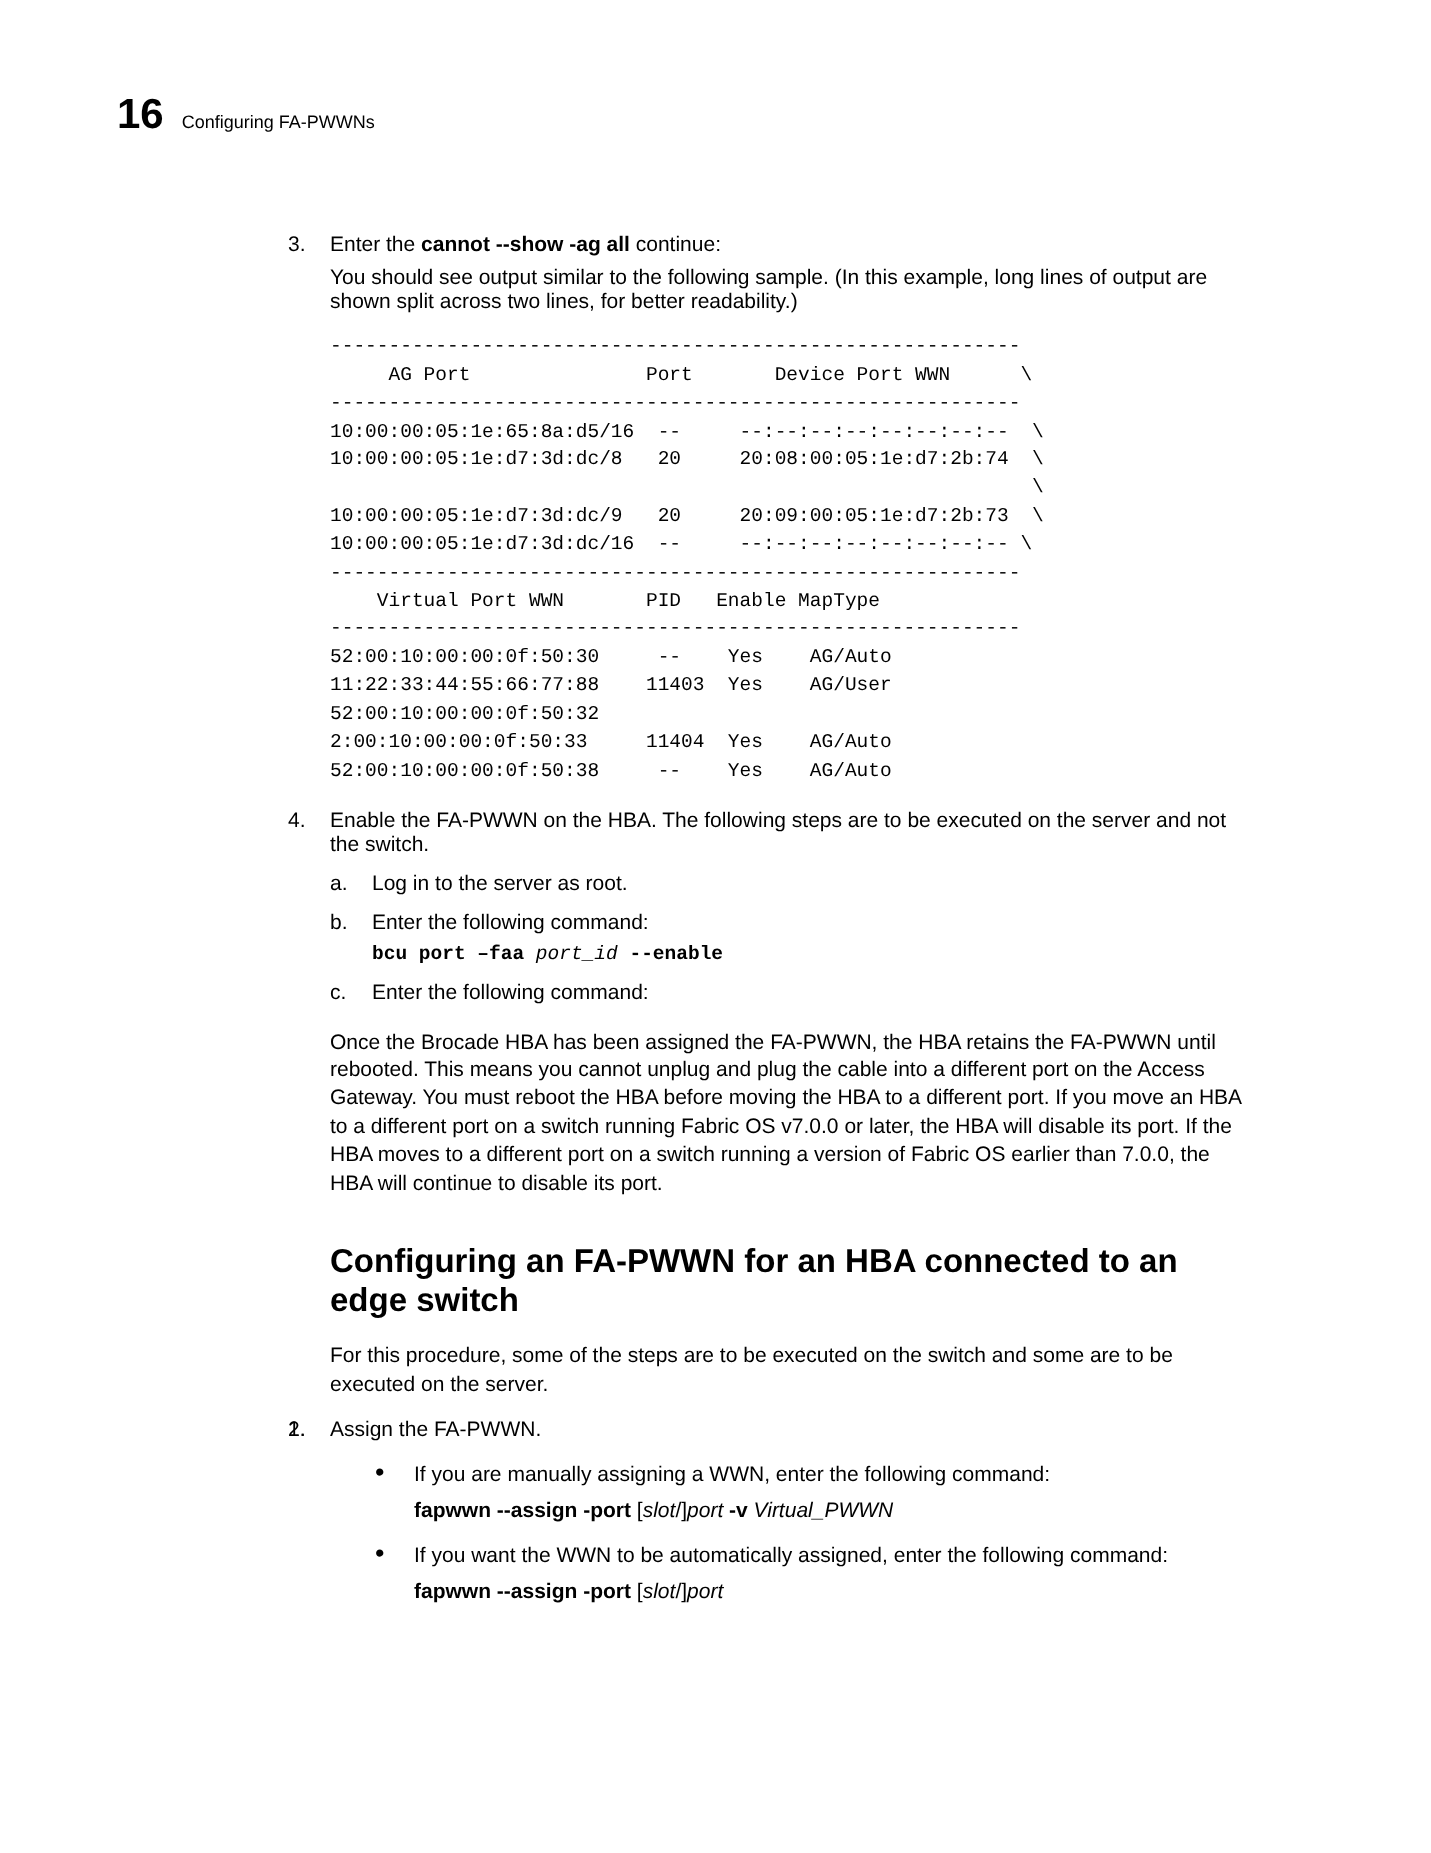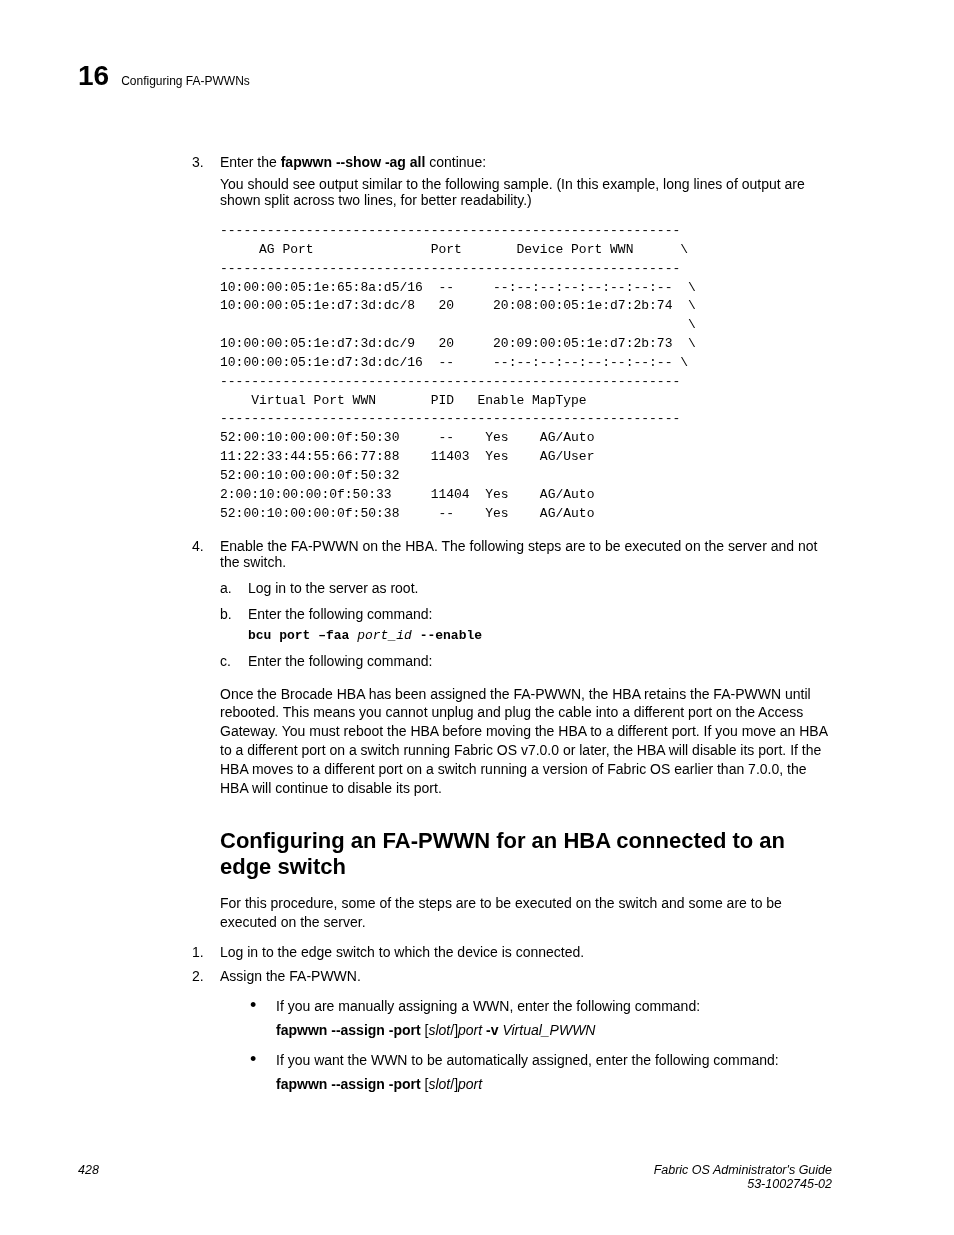--- a/index.html
+++ b/index.html
@@ -111,21 +111,21 @@
 <div class="page">
 
   <div class="header">
     <span class="chapter-num">16</span>
     <span class="chapter-title">Configuring FA-PWWNs</span>
   </div>
 
   <div class="content">
     <div class="step">
       <span class="step-num">3.</span>
-      <span>Enter the </span><span class="bold">fapwwn --show -ag all</span><span> continue:</span>
+      <span>Enter the </span><span class="bold">cannot --show -ag all</span><span> continue:</span>
       <div class="plain">You should see output similar to the following sample. (In this example, long lines of output are shown split across two lines, for better readability.)</div>
     </div>
     <div class="mono">-----------------------------------------------------------
      AG Port               Port       Device Port WWN      \
 -----------------------------------------------------------
 10:00:00:05:1e:65:8a:d5/16  --     --:--:--:--:--:--:--:--  \
 10:00:00:05:1e:d7:3d:dc/8   20     20:08:00:05:1e:d7:2b:74  \
                                                             \
 10:00:00:05:1e:d7:3d:dc/9   20     20:09:00:05:1e:d7:2b:73  \
 10:00:00:05:1e:d7:3d:dc/16  --     --:--:--:--:--:--:--:-- \
@@ -166,21 +166,20 @@
 
   <div class="full-para">Once the Brocade HBA has been assigned the FA-PWWN, the HBA retains the FA-PWWN until rebooted. This means you cannot unplug and plug the cable into a different port on the Access Gateway. You must reboot the HBA before moving the HBA to a different port. If you move an HBA to a different port on a switch running Fabric OS v7.0.0 or later, the HBA will disable its port. If the HBA moves to a different port on a switch running a version of Fabric OS earlier than 7.0.0, the HBA will continue to disable its port.</div>
 
   <h2 class="section">Configuring an FA-PWWN for an HBA connected to an edge switch</h2>
 
   <div class="intro">For this procedure, some of the steps are to be executed on the switch and some are to be executed on the server.</div>
 
   <div class="content">
     <div class="step">
       <span class="step-num">1.</span>
-      <span>Log in to the edge switch to which the device is connected.</span>
     </div>
   </div>
 
   <div class="content">
     <div class="step">
       <span class="step-num">2.</span>
       <span>Assign the FA-PWWN.</span>
     </div>
 
     <div class="bullet">
@@ -193,21 +192,14 @@
 
     <div class="bullet">
       <span class="bullet-mark">•</span>
       <span>If you want the WWN to be automatically assigned, enter the following command:</span>
     </div>
     <div class="bullet-cmd">
       <span class="bold">fapwwn --assign -port</span><span> [</span><span class="italic">slot</span><span>/]</span><span class="italic">port</span>
     </div>
   </div>
 
-  <div class="footer">
-    <span>428</span>
-    <span class="footer-right">
-      <span>Fabric OS Administrator's Guide</span><br>
-      <span>53-1002745-02</span>
-    </span>
-  </div>
 
 </div>
 
 </body></html>

